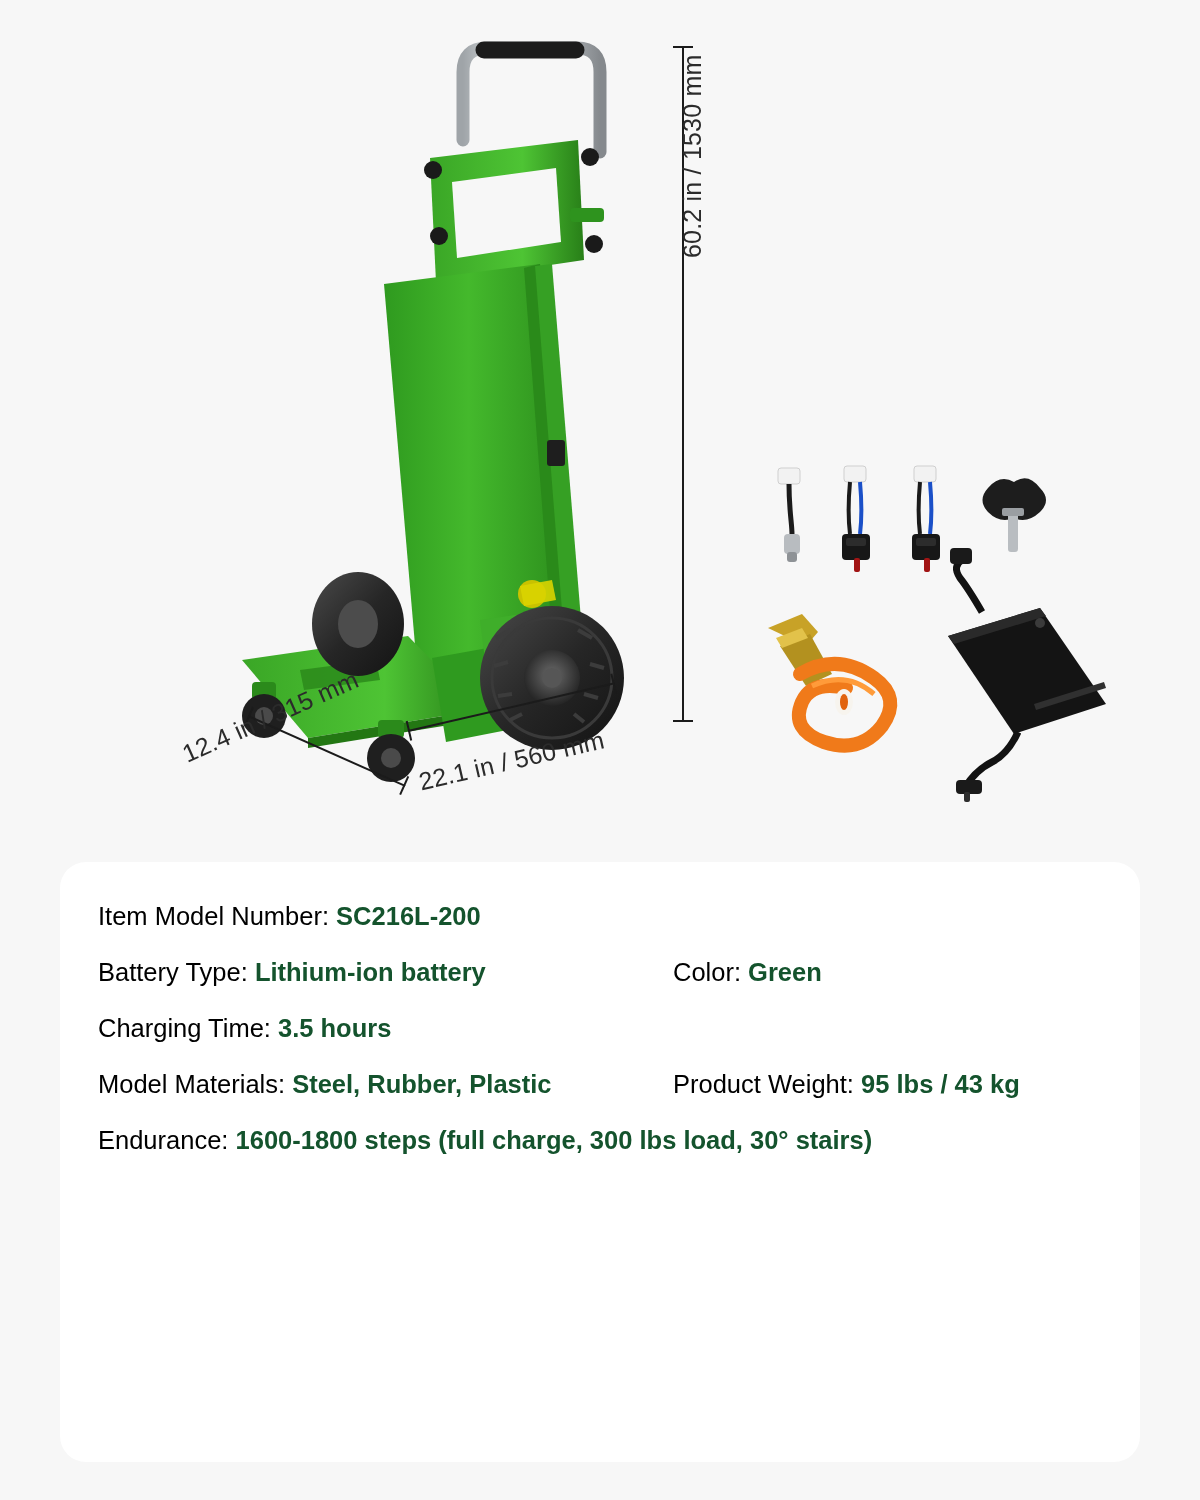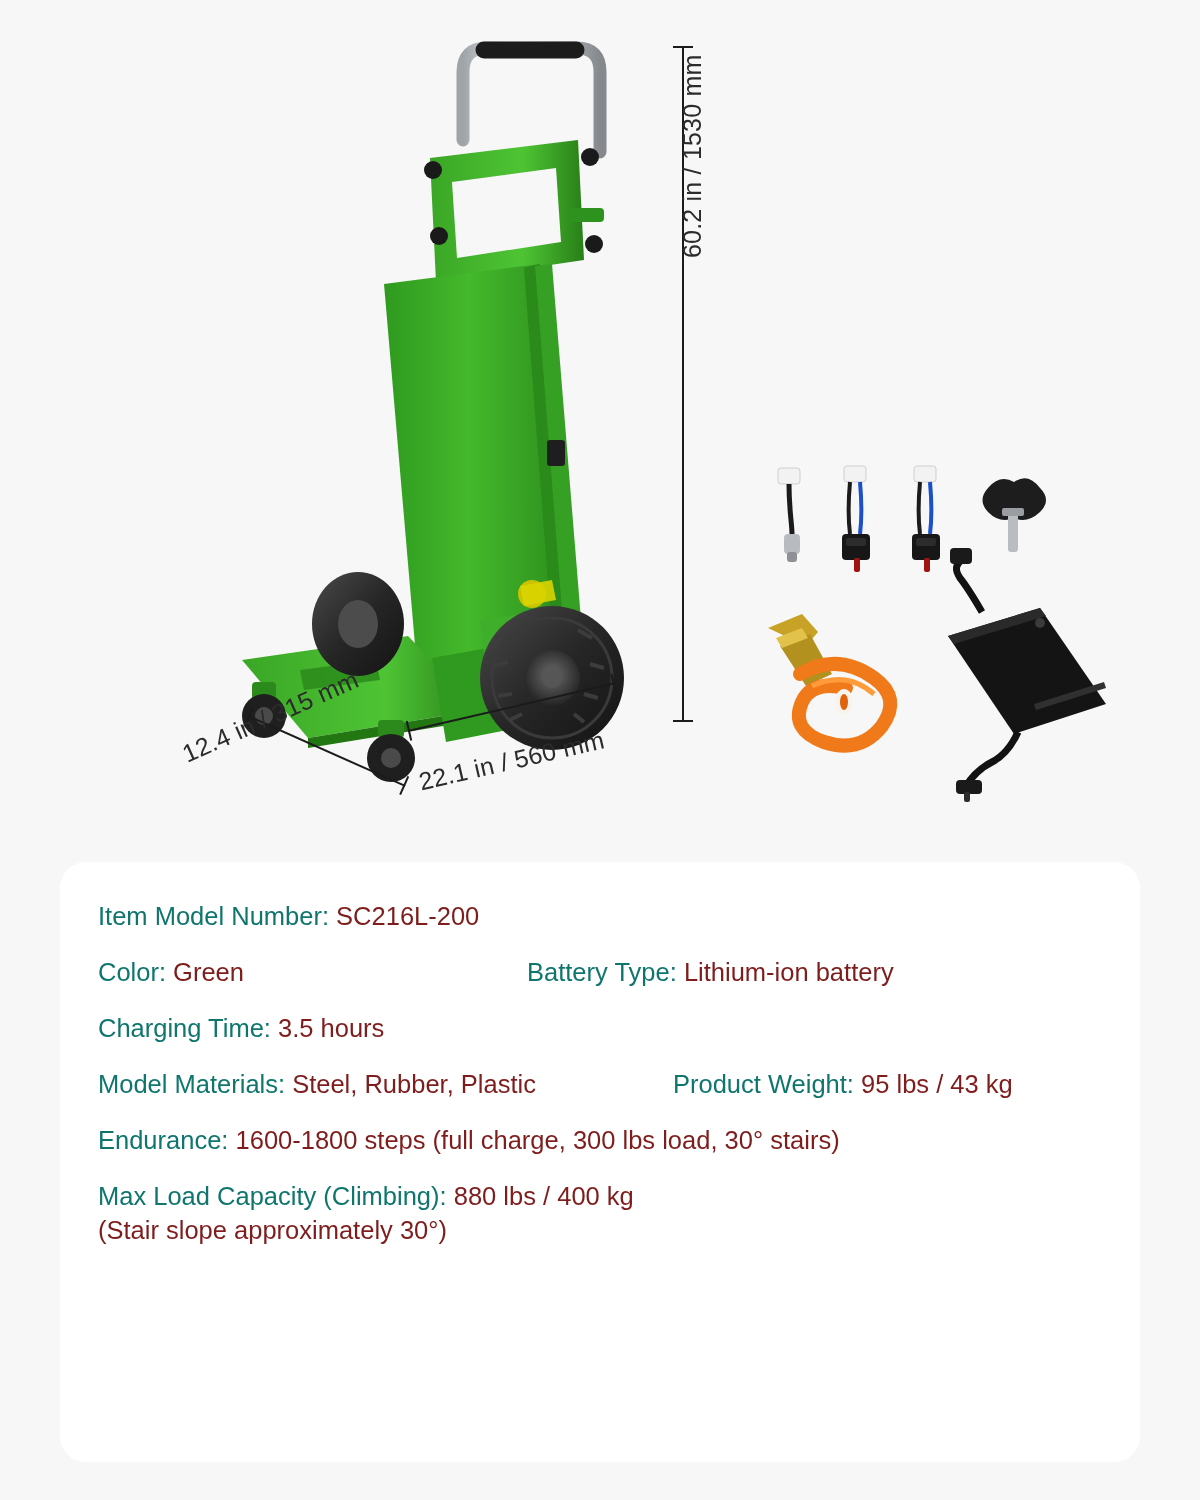--- a/index.html
+++ b/index.html
@@ -110,22 +110,22 @@
   .spec-cell {
     padding: 11px 0 11px 0;
     font-size: 25.5px;
     line-height: 34px;
     color: #3c3c3c;
     white-space: nowrap;
   }
   .spec-cell.left { width: 575px; }
   .spec-cell.right { width: 429px; }
   .spec-cell.full { width: 1004px; white-space: normal; }
-  .val { color: #7f1d1d; font-weight: normal; }
-  .lbl { color: #0f766e; }
+  .val { color: #14532d; font-weight: bold; }
+  .lbl { color: #000000; }
 
   
   svg { display: block; }
 </style>
 </head>
 <body>
 
 <div class="hero">
 
   <svg width="720" height="840" viewBox="0 0 720 840" style="position:absolute;left:180px;top:20px;">
@@ -303,26 +303,26 @@
 <div class="spec-card">
   <div class="spec-grid">
 
     <div class="spec-row">
       <div class="spec-cell left">
         <span class="lbl">Item Model Number: </span><span class="val">SC216L-200</span>
       </div>
     </div>
 
     <div class="spec-row">
+      <div class="spec-cell left">
+        <span class="lbl">Battery Type: </span><span class="val">Lithium-ion battery</span>
+      </div>
       <div class="spec-cell right">
         <span class="lbl">Color: </span><span class="val">Green</span>
       </div>
-      <div class="spec-cell left">
-        <span class="lbl">Battery Type: </span><span class="val">Lithium-ion battery</span>
-      </div>
     </div>
 
     <div class="spec-row">
       <div class="spec-cell right">
         <span class="lbl">Charging Time: </span><span class="val">3.5 hours</span>
       </div>
     </div>
 
     <div class="spec-row">
       <div class="spec-cell left">
@@ -333,21 +333,15 @@
       </div>
     </div>
 
 
     <div class="spec-row">
       <div class="spec-cell full">
         <span class="lbl">Endurance: </span><span class="val">1600-1800 steps (full charge, 300 lbs load, 30° stairs)</span>
       </div>
     </div>
 
-    <div class="spec-row">
-      <div class="spec-cell full">
-        <span class="lbl">Max Load Capacity (Climbing): </span><span class="val">880 lbs / 400 kg</span><br>
-        <span class="val">(Stair slope approximately 30°)</span>
-      </div>
-    </div>
 
   </div>
 </div>
 
 </body></html>

